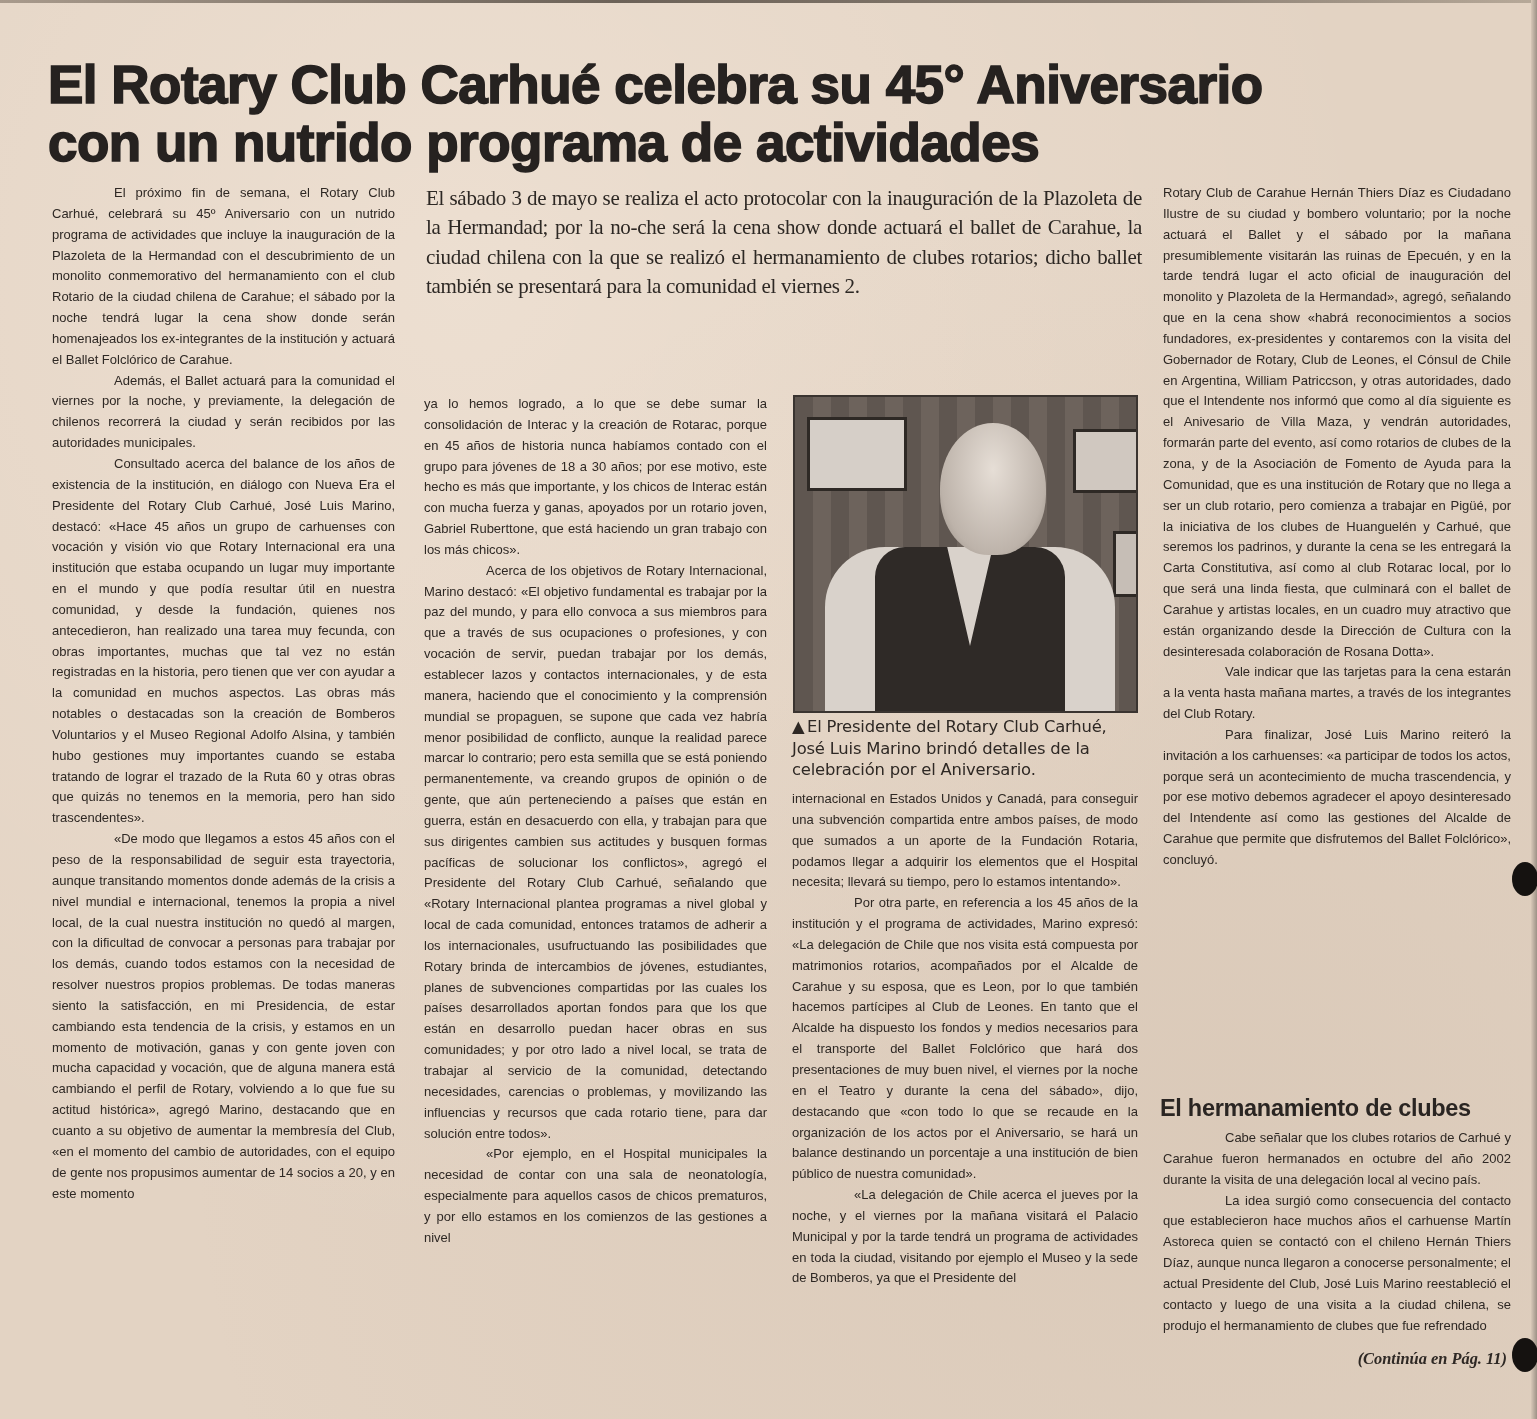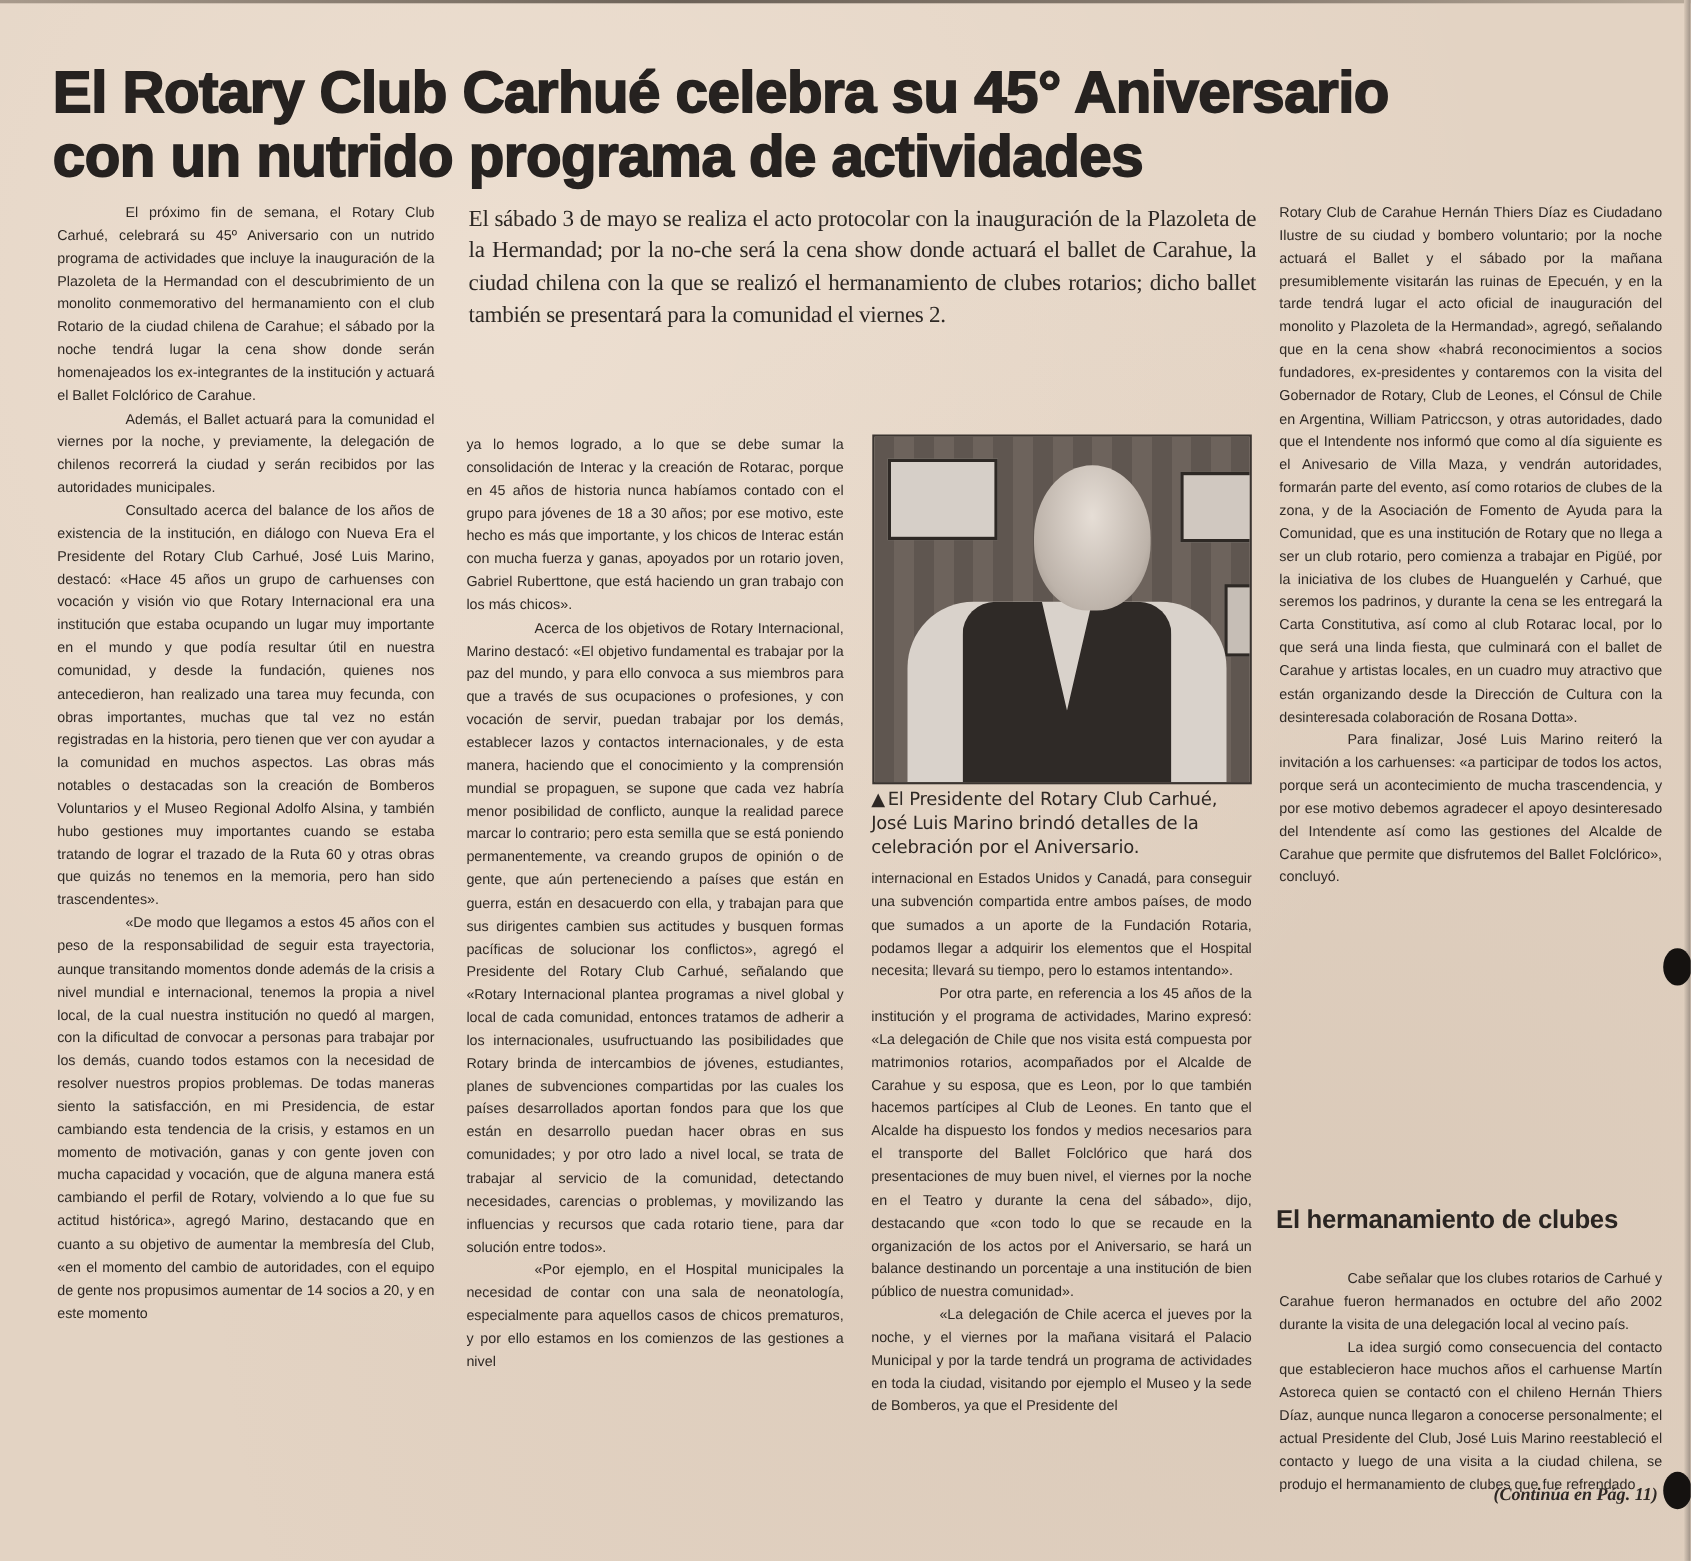--- a/index.html
+++ b/index.html
@@ -41,21 +41,21 @@
       position: absolute;
       font-family: Liberation Sans, sans-serif; font-size: 13px; line-height: 20.85px;
       color: #2e2824; text-align: justify; hyphens: manual;
     }
     .col p { text-indent: 0; }
     .col p.ind { text-indent: 62px; }
     .col1 { left: 52px; top: 183px; width: 343px; }
     .col2 { left: 424px; top: 394px; width: 343px; }
     .col3 { left: 792px; top: 789px; width: 346px; }
     .col4 { left: 1163px; top: 183px; width: 348px; }
-    .col4b { left: 1163px; top: 1128px; width: 348px; margin-top: 24px; }
+    .col4b { left: 1163px; top: 1128px; width: 348px; }
     .photo {
       position: absolute; left: 793px; top: 395px; width: 345px; height: 318px;
       border: 2px solid #3a3430;
       background:
         linear-gradient(180deg, rgba(0,0,0,0) 0, rgba(0,0,0,0) 100%),
         repeating-linear-gradient(90deg, #5f5650 0 18px, #6d635c 18px 36px);
       overflow: hidden;
     }
     .frame-left {
       position: absolute; left: 12px; top: 20px; width: 100px; height: 74px;
@@ -149,20 +149,21 @@
   </div>
 
   <div class="col col3">
     <p>internacional en Estados Unidos y Canadá, para conseguir una subvención compartida entre ambos países, de modo que sumados a un aporte de la Fundación Rotaria, podamos llegar a adquirir los elementos que el Hospital necesita; llevará su tiempo, pero lo estamos intentando».</p>
     <p class="ind">Por otra parte, en referencia a los 45 años de la institución y el programa de actividades, Marino expresó: «La delegación de Chile que nos visita está compuesta por matrimonios rotarios, acompañados por el Alcalde de Carahue y su esposa, que es Leon, por lo que también hacemos partícipes al Club de Leones. En tanto que el Alcalde ha dispuesto los fondos y medios necesarios para el transporte del Ballet Folclórico que hará dos presentaciones de muy buen nivel, el viernes por la noche en el Teatro y durante la cena del sábado», dijo, destacando que «con todo lo que se recaude en la organización de los actos por el Aniversario, se hará un balance destinando un porcentaje a una institución de bien público de nuestra comunidad».</p>
     <p class="ind">«La delegación de Chile acerca el jueves por la noche, y el viernes por la mañana visitará el Palacio Municipal y por la tarde tendrá un programa de actividades en toda la ciudad, visitando por ejemplo el Museo y la sede de Bomberos, ya que el Presidente del</p>
   </div>
 
   <div class="col col4">
     <p>Rotary Club de Carahue Hernán Thiers Díaz es Ciudadano Ilustre de su ciudad y bombero voluntario; por la noche actuará el Ballet y el sábado por la mañana presumiblemente visitarán las ruinas de Epecuén, y en la tarde tendrá lugar el acto oficial de inauguración del monolito y Plazoleta de la Hermandad», agregó, señalando que en la cena show «habrá reconocimientos a socios fundadores, ex-presidentes y contaremos con la visita del Gobernador de Rotary, Club de Leones, el Cónsul de Chile en Argentina, William Patriccson, y otras autoridades, dado que el Intendente nos informó que como al día siguiente es el Anivesario de Villa Maza, y vendrán autoridades, formarán parte del evento, así como rotarios de clubes de la zona, y de la Asociación de Fomento de Ayuda para la Comunidad, que es una institución de Rotary que no llega a ser un club rotario, pero comienza a trabajar en Pigüé, por la iniciativa de los clubes de Huanguelén y Carhué, que seremos los padrinos, y durante la cena se les entregará la Carta Constitutiva, así como al club Rotarac local, por lo que será una linda fiesta, que culminará con el ballet de Carahue y artistas locales, en un cuadro muy atractivo que están organizando desde la Dirección de Cultura con la desinteresada colaboración de Rosana Dotta».</p>
+    <p class="ind">Vale indicar que las tarjetas para la cena estarán a la venta hasta mañana martes, a través de los integrantes del Club Rotary.</p>
     <p class="ind">Para finalizar, José Luis Marino reiteró la invitación a los carhuenses: «a participar de todos los actos, porque será un acontecimiento de mucha trascendencia, y por ese motivo debemos agradecer el apoyo desinteresado del Intendente así como las gestiones del Alcalde de Carahue que permite que disfrutemos del Ballet Folclórico», concluyó.</p>
   </div>
 
   <h2 class="subhead">El hermanamiento de clubes</h2>
 
   <div class="col col4b">
     <p class="ind">Cabe señalar que los clubes rotarios de Carhué y Carahue fueron hermanados en octubre del año 2002 durante la visita de una delegación local al vecino país.</p>
     <p class="ind">La idea surgió como consecuencia del contacto que establecieron hace muchos años el carhuense Martín Astoreca quien se contactó con el chileno Hernán Thiers Díaz, aunque nunca llegaron a conocerse personalmente; el actual Presidente del Club, José Luis Marino reestableció el contacto y luego de una visita a la ciudad chilena, se produjo el hermanamiento de clubes que fue refrendado</p>
   </div>
 

